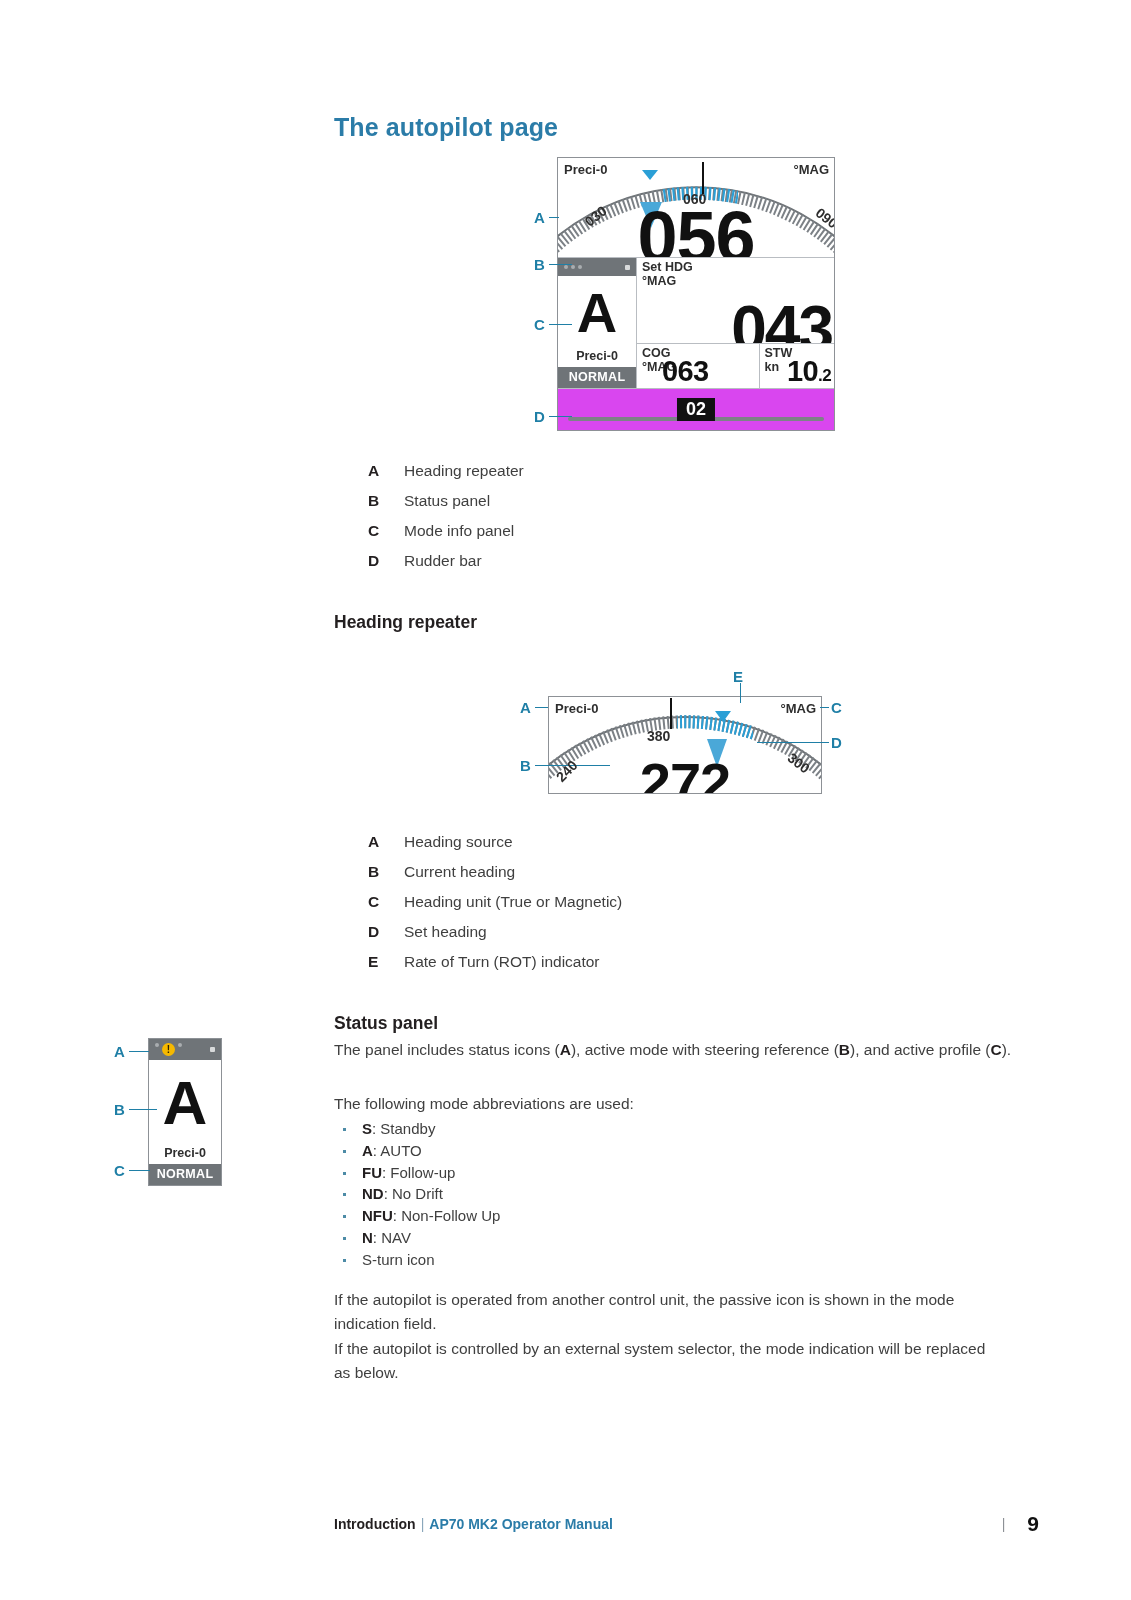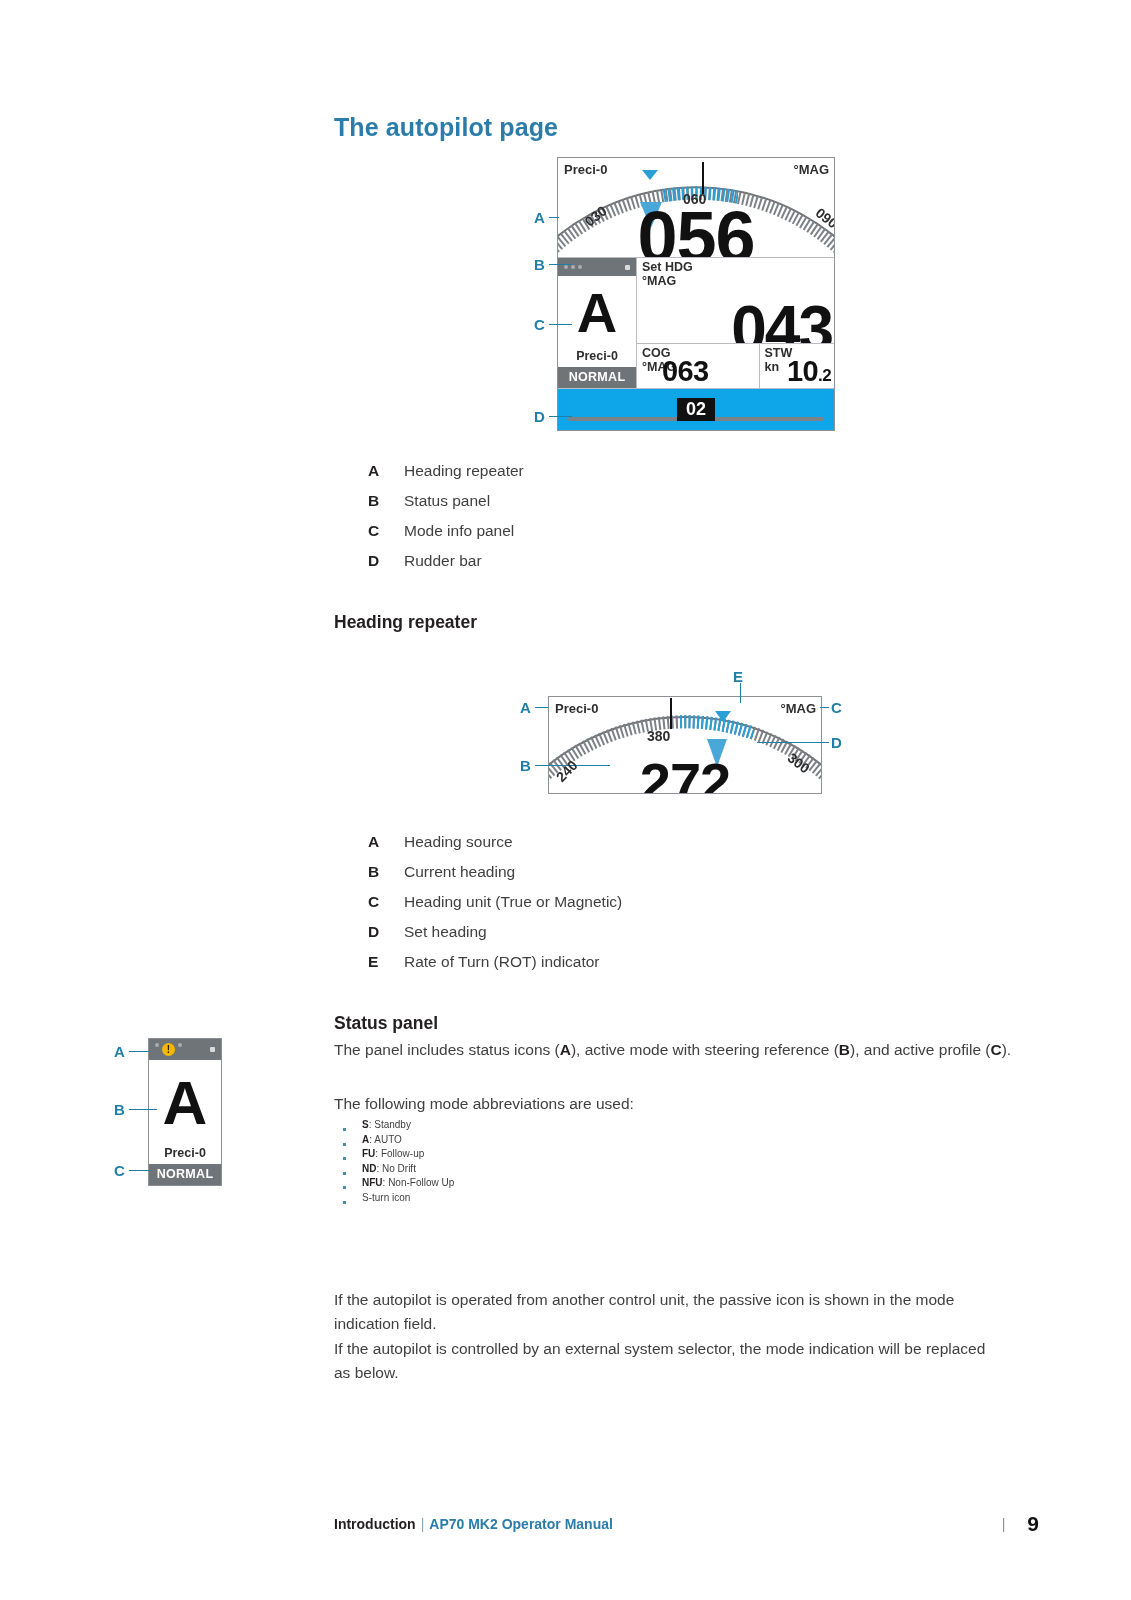--- a/index.html
+++ b/index.html
@@ -75,21 +75,21 @@
   .legend-val {
     font-size: 15.5px;
     color: #3f3f3f;
   }
 
   
   .bullets { margin: 0; padding: 0; list-style: none; }
   .bullets li {
     position: relative;
     padding-left: 28px;
-    font-size: 10px;
+    font-size: 15px;
     line-height: 1.45;
     color: #3f3f3f;
   }
   .bullets li::before {
     content: "";
     position: absolute;
     left: 9px;
     top: 10px;
     width: 3px;
     height: 3px;
@@ -275,21 +275,21 @@
     letter-spacing: -0.6px;
     line-height: 1.18;
   }
   .data-val .dec { font-size: 17px; }
 
   
   .rudder {
     position: relative;
     height: 41px;
     border-top: 1.2px solid #b9bdc2;
-    background: #0ea5e9;
+    background: #d946ef;
   }
   .rud-track {
     position: absolute;
     left: 10px; right: 10px;
     bottom: 9px;
     height: 4px;
     background: #7d8287;
     border-radius: 2px;
   }
   .rud-mark {
@@ -587,20 +587,21 @@
   <div class="content-col" style="top:1092px;">
     <p class="para">The following mode abbreviations are used:</p>
   </div>
 
   <ul class="bullets" style="position:absolute; left:334px; top:1118px; width:560px;">
     <li><b>S</b><span>: </span><span>Standby</span></li>
     <li><b>A</b><span>: </span><span>AUTO</span></li>
     <li><b>FU</b><span>: </span><span>Follow-up</span></li>
     <li><b>ND</b><span>: </span><span>No Drift</span></li>
     <li><b>NFU</b><span>: </span><span>Non-Follow Up</span></li>
+    <li><b>N</b><span>: </span><span>NAV</span></li>
     <li><span>S-turn icon</span></li>
   </ul>
 
   <div class="content-col" style="top:1288px; width:690px;">
     <p class="para">If the autopilot is operated from another control unit, the passive icon is shown in the mode indication field.</p>
   </div>
 
   <div class="content-col" style="top:1337px; width:660px;">
     <p class="para">If the autopilot is controlled by an external system selector, the mode indication will be replaced as below.</p>
   </div>

